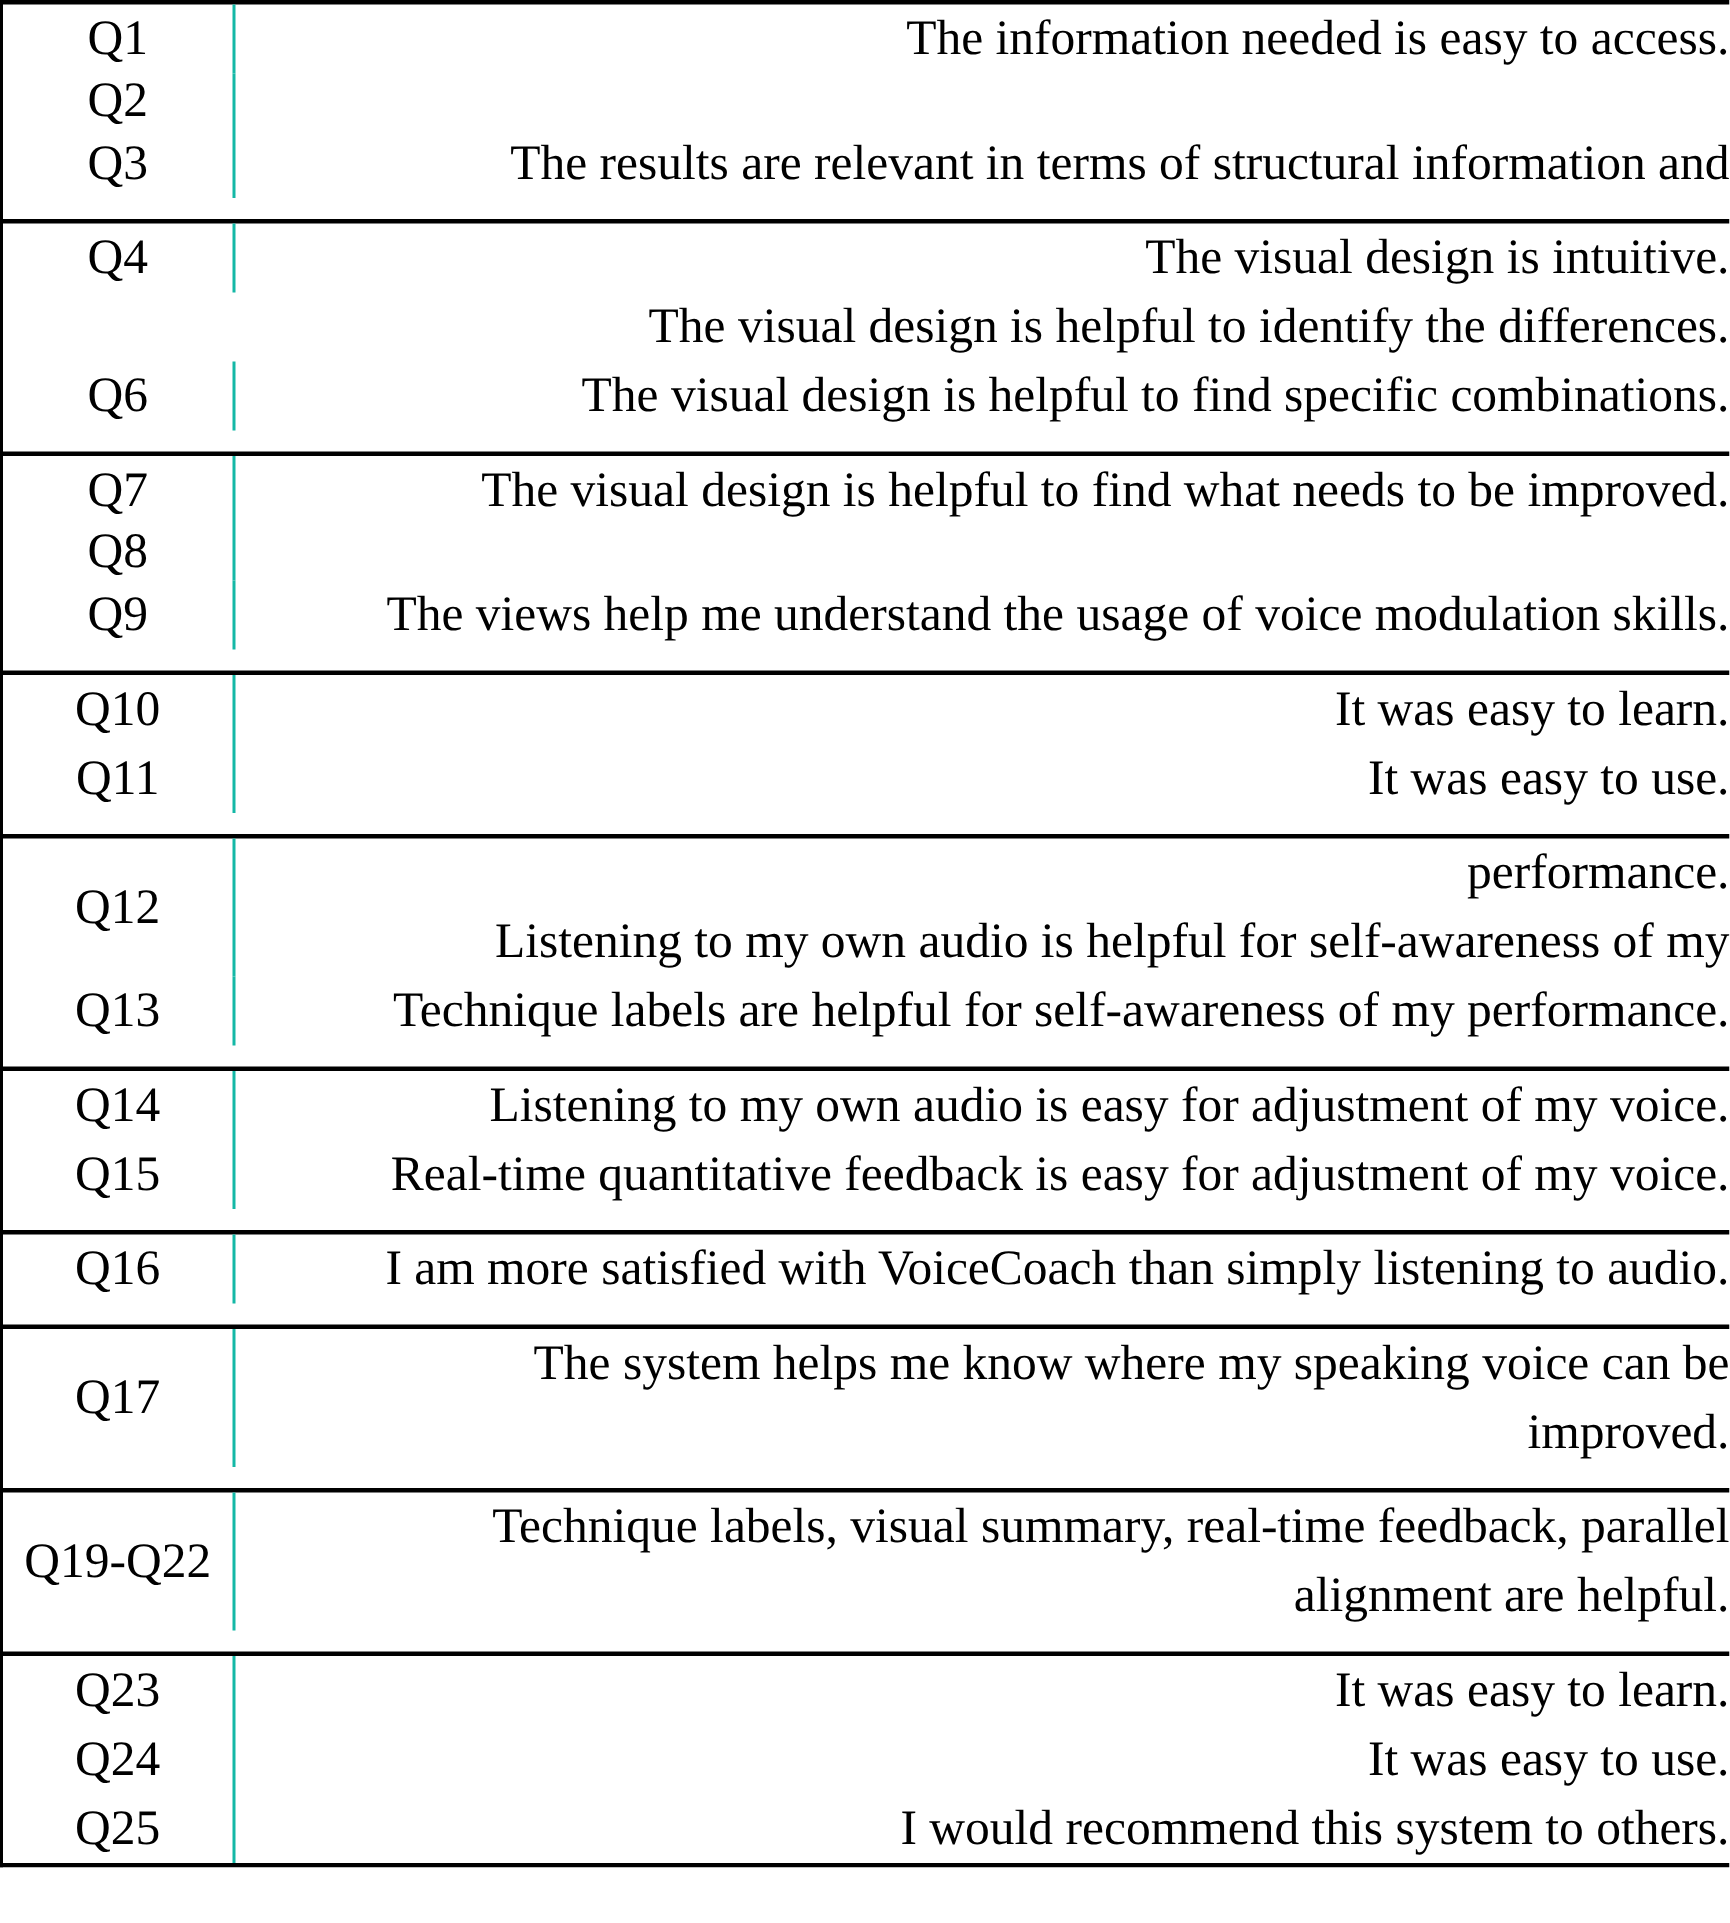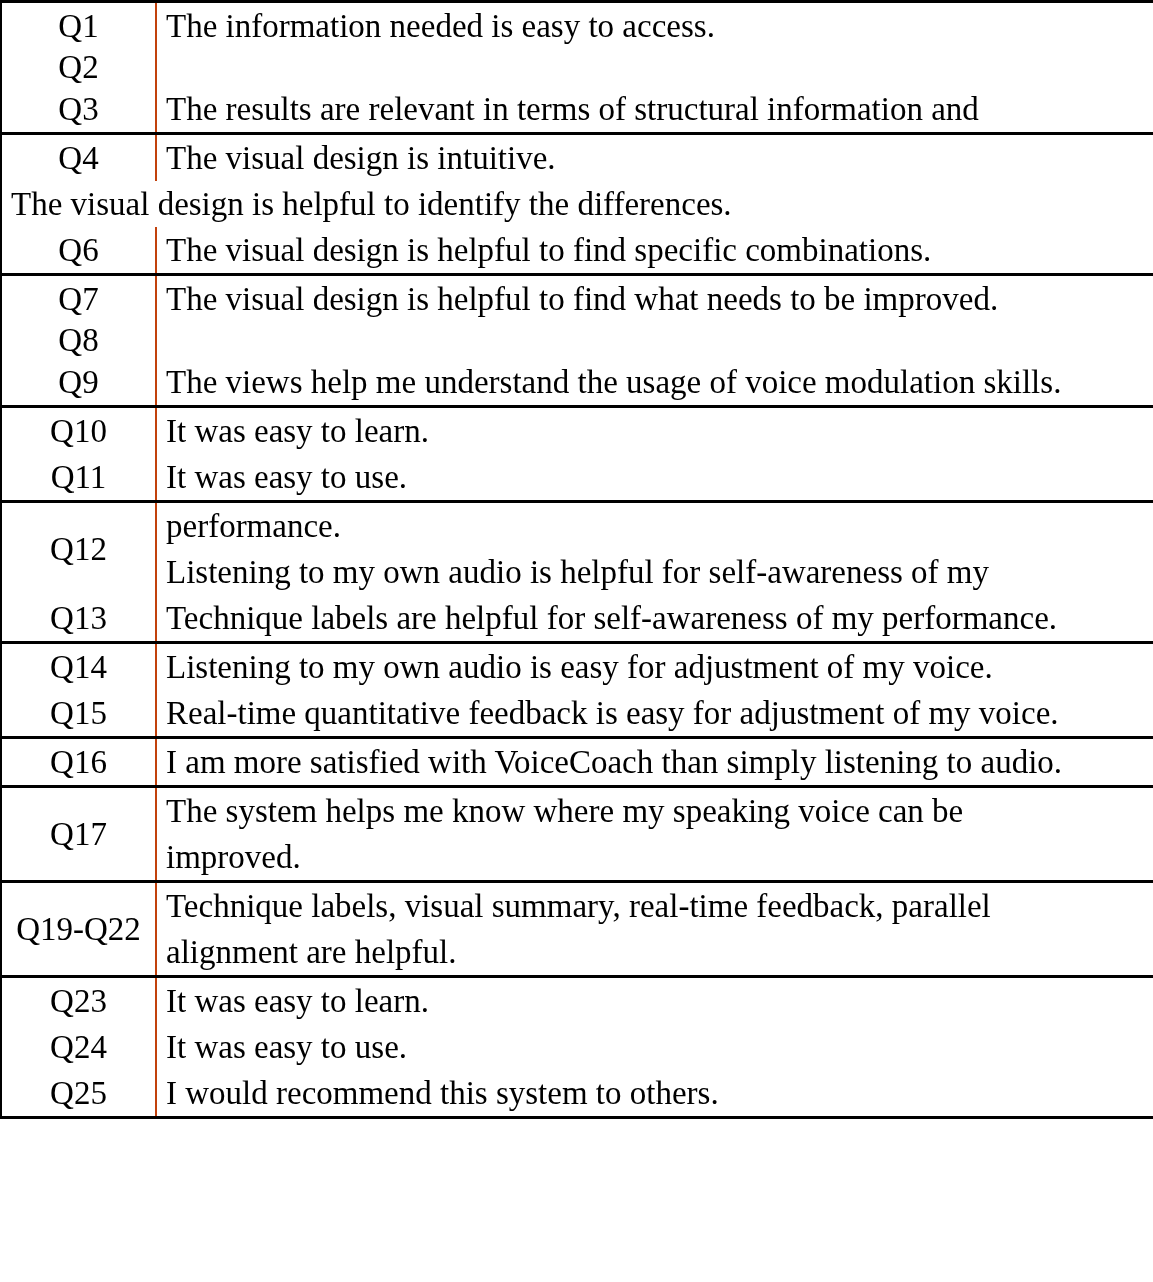--- a/index.html
+++ b/index.html
@@ -16,42 +16,44 @@
   .qtable {
     width: 1153px;
     box-sizing: border-box;
     border-top: 3px solid #000;
     border-bottom: 3px solid #000;
     border-left: 2px solid #000;
   }
   .group { }
   .group + .group {
     border-top: 3px solid #000;
+    margin-top: 14px;
   }
   .row {
     display: flex;
     align-items: stretch;
   }
   .id-cell {
     flex: 0 0 155px;
     width: 155px;
     box-sizing: border-box;
-    border-right: 2px solid #c2410c;
+    border-right: 2px solid #14b8a6;
     display: flex;
     align-items: center;
     justify-content: center;
     text-align: left;
   }
   .text-cell {
     flex: 1 1 auto;
     min-width: 0;
     padding-left: 9px;
     display: flex;
     flex-direction: column;
     justify-content: center;
+    text-align: right;
   }
   .line {
     line-height: 46px;
     white-space: nowrap;
   }
 </style>
 </head>
 <body>
 
 <div class="qtable">

